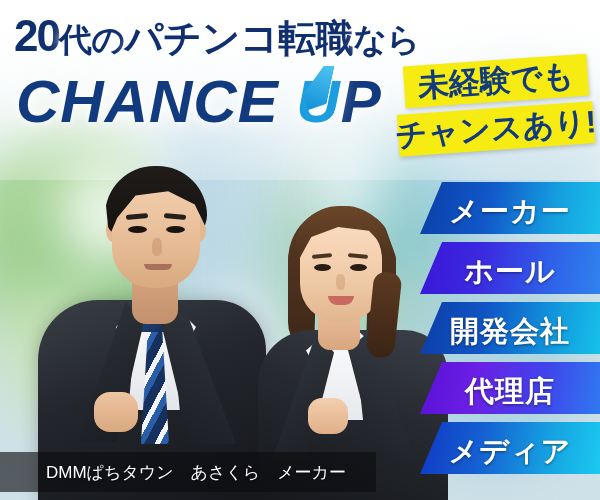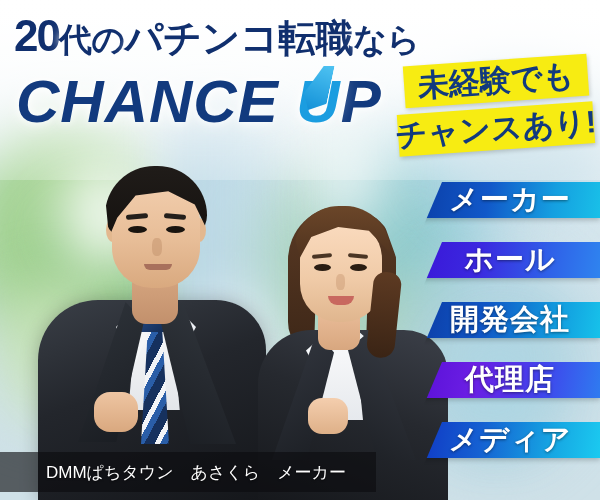--- a/index.html
+++ b/index.html
@@ -236,21 +236,21 @@
     position:absolute;background:#f7ec12;
     color:#123a7e;font-weight:bold;white-space:nowrap;
     display:flex;align-items:center;justify-content:center;
     box-shadow:1px 2px 4px rgba(0,0,0,.18);
   }
   .badge1{left:404px;top:60px;width:184px;height:42px;font-size:31px;transform:rotate(-4deg);}
   .badge2{left:398px;top:108px;width:196px;height:42px;font-size:31px;transform:rotate(-4deg);}
 
   
   .btn{
-    position:absolute;left:420px;width:180px;height:36px;
+    position:absolute;left:420px;width:180px;height:60px;
     clip-path:polygon(22px 0,180px 0,180px 52px,0 52px);
     display:flex;align-items:center;justify-content:center;
     color:#fff;font-size:29px;font-weight:bold;letter-spacing:1px;
     text-shadow:0 1px 3px rgba(0,0,0,.45);
     box-shadow:0 2px 5px rgba(0,0,0,.22);
   }
   .btn1{top:182px;background:linear-gradient(100deg,#0b3fa8 0%,#1158c9 38%,#159fe0 74%,#19c0e8 100%);}
   .btn2{top:242px;background:linear-gradient(100deg,#3a16d8 0%,#3b2ae0 34%,#2f5fe8 70%,#2f84ef 100%);}
   .btn3{top:302px;background:linear-gradient(100deg,#0c3da6 0%,#1056c6 36%,#129ade 74%,#17c2ea 100%);}
   .btn4{top:362px;background:linear-gradient(100deg,#5a10d8 0%,#6b1fe4 30%,#3f45ec 68%,#2f7bf0 100%);}

